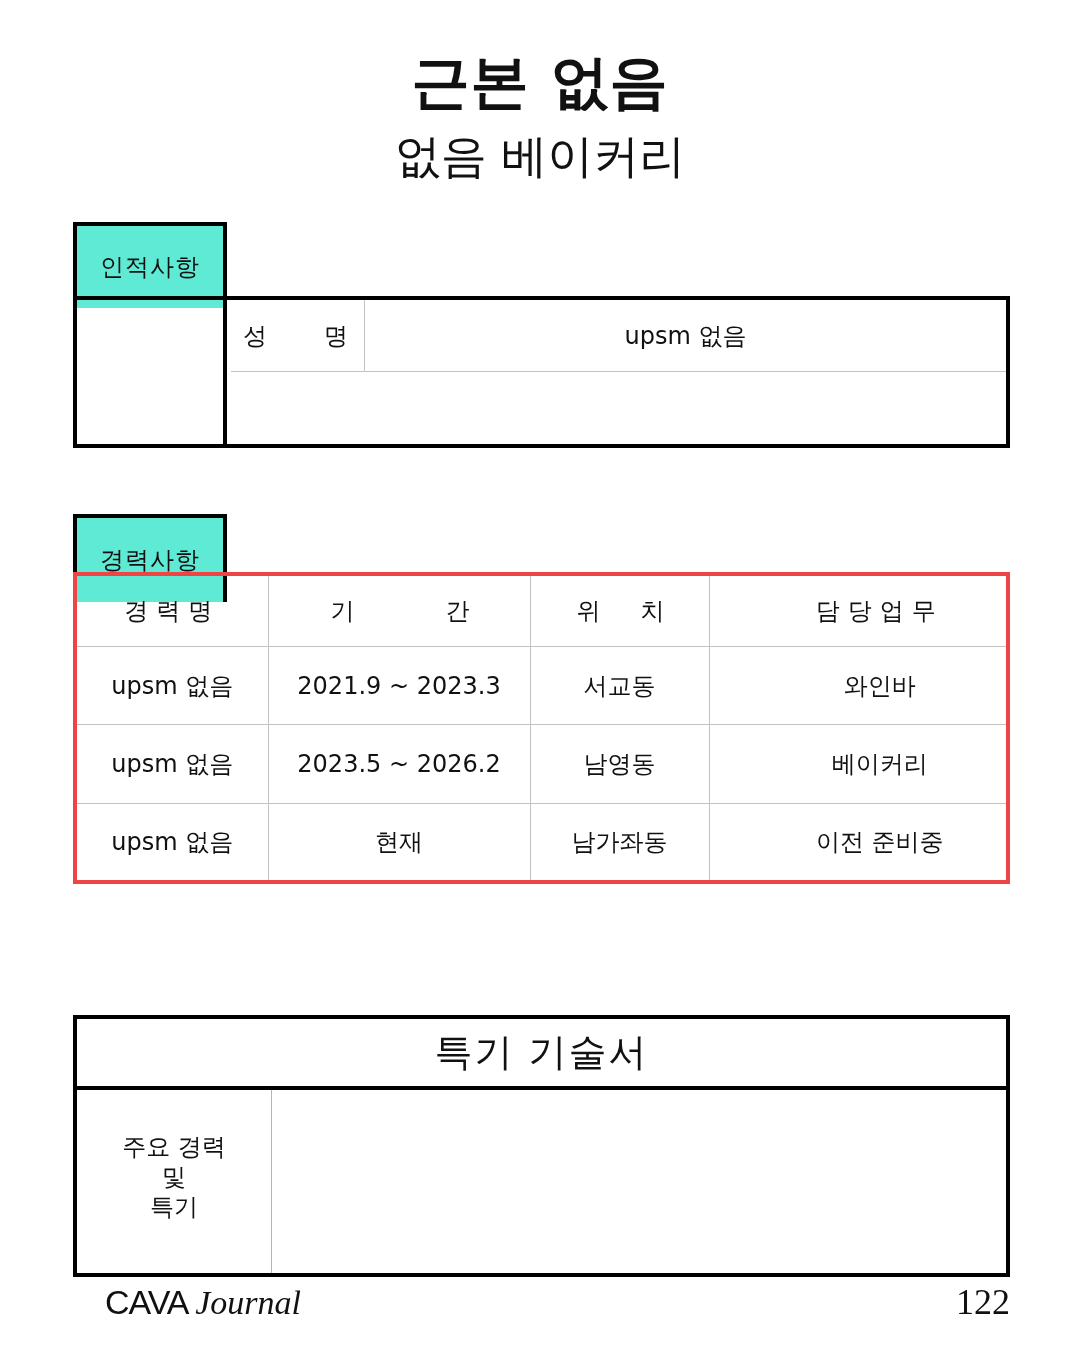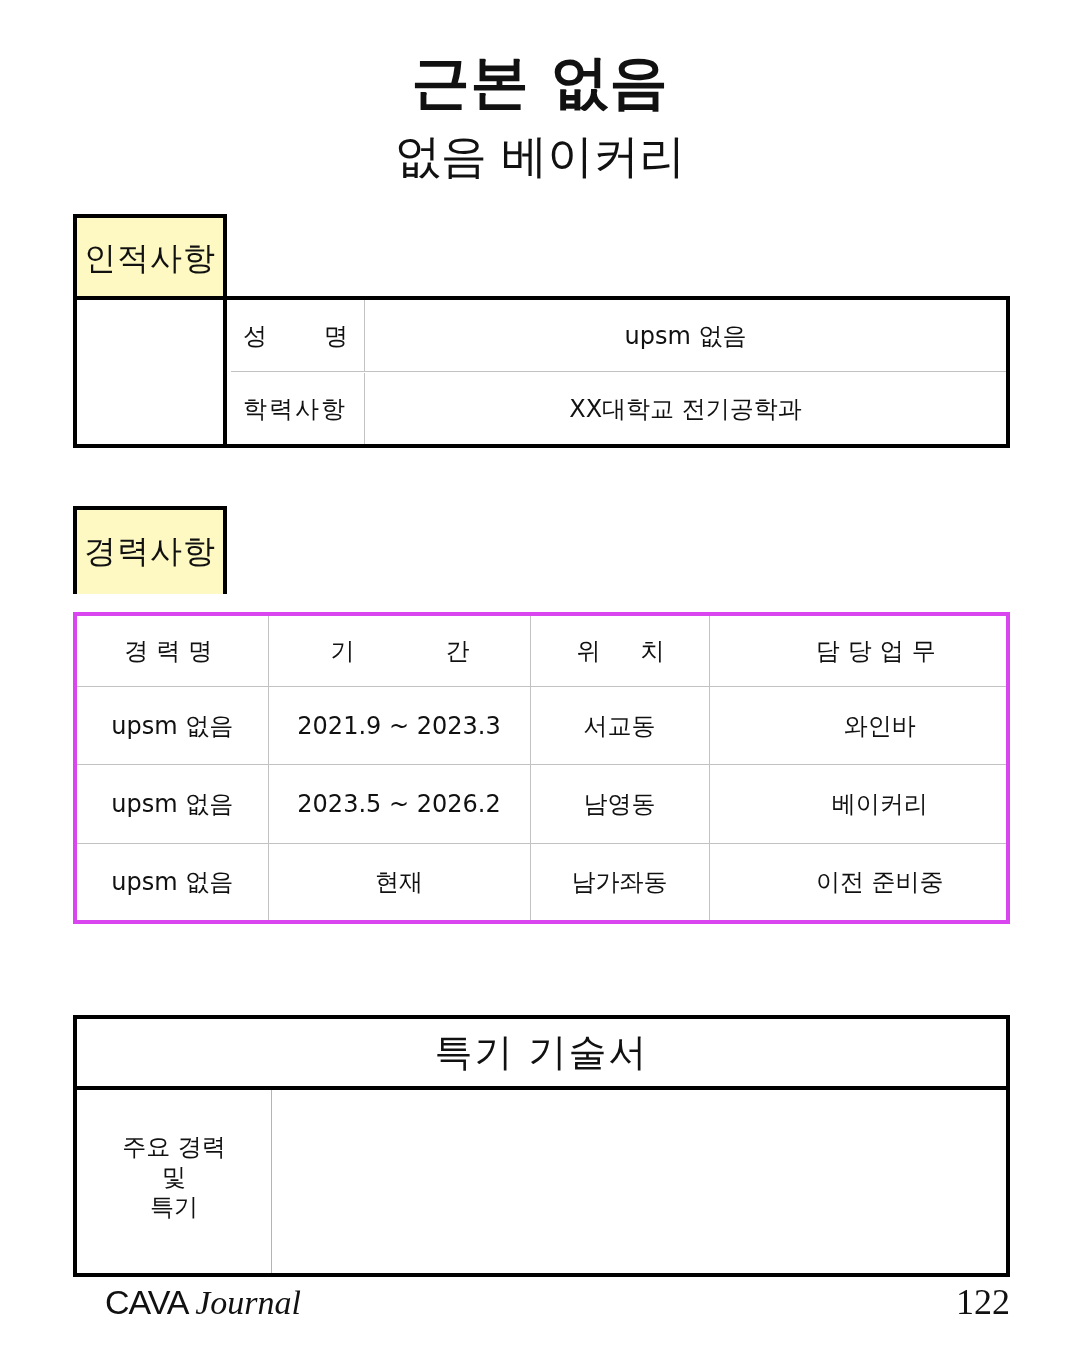--- a/index.html
+++ b/index.html
@@ -4,41 +4,41 @@
 <style>
   * { box-sizing: border-box; margin: 0; padding: 0; }
   html, body { width: 1080px; height: 1350px; background: #ffffff; overflow: hidden; }
   body { position: relative; font-family: "DejaVu Sans", "Liberation Sans", sans-serif; color: #111; }
 
   .title { position: absolute; left: 0; width: 1080px; top: 44px; text-align: center;
            font-size: 58px; font-weight: bold; letter-spacing: 1px; line-height: 76px; }
   .subtitle { position: absolute; left: 0; width: 1080px; top: 124px; text-align: center;
               font-size: 46px; font-weight: normal; line-height: 64px; }
 
-  .tab { position: absolute; border: 4px solid #000; border-bottom: none; background: #fef9c3;
-         font-size: 32px; display: flex; align-items: center; justify-content: center; letter-spacing: 1px; }
+  .tab { position: absolute; border: 4px solid #000; border-bottom: none; background: #5eead4;
+         font-size: 24px; display: flex; align-items: center; justify-content: center; letter-spacing: 1px; margin-top: 8px; }
 
   
   #tab-personal { left: 73px; top: 214px; width: 154px; height: 86px; }
   .personal-box { position: absolute; left: 73px; top: 296px; width: 937px; height: 152px;
                   border: 4px solid #000; }
   .personal-left { position: absolute; left: 0; top: 0; width: 150px; height: 100%;
                    border-right: 4px solid #000; }
   .personal-row { position: absolute; left: 154px; right: 0; height: 72px; display: flex; }
   .personal-row.r1 { top: 0; border-bottom: 1px solid #c2c2c2; }
   .personal-row.r2 { top: 73px; height: 71px; }
   .p-label { width: 134px; border-right: 1px solid #c2c2c2; font-size: 24px;
              display: flex; align-items: center; padding-left: 12px; letter-spacing: 2px; }
   .p-label.spread { justify-content: space-between; padding-right: 14px; }
   .p-value { flex: 1; font-size: 24px; display: flex; align-items: center; justify-content: center; }
 
   
   #tab-career { left: 73px; top: 506px; width: 154px; height: 88px; }
-  .career-table { position: absolute; left: 73px; top: 612px; width: 937px; height: 312px;
-                  border: 4px solid #d946ef; border-collapse: collapse; table-layout: fixed; }
+  .career-table { position: absolute; left: 73px; top: 572px; width: 937px; height: 312px;
+                  border: 4px solid #ef4444; border-collapse: collapse; table-layout: fixed; }
   .career-table td { border: 1px solid #c2c2c2; text-align: center; font-size: 24px; height: 76px; }
   .career-table tr:first-child td { height: 70px; }
   .career-table tr td:first-child { border-left: none; }
   .career-table tr td:last-child { border-right: none; padding-left: 44px; }
   .career-table tr:first-child td { border-top: none; }
   .career-table tr:last-child td { border-bottom: none; }
   .career-table .hdr { letter-spacing: 8px; }
   .spread-cell { display: flex; justify-content: space-between; padding: 0 60px 0 62px; }
   .spread-cell.loc { padding: 0 44px 0 46px; }
 
@@ -66,24 +66,20 @@
 
 <div class="tab" id="tab-personal">인적사항</div>
 <div class="personal-box">
   <div class="personal-left"></div>
   <div class="personal-row r1">
     <div class="p-label spread">
       <span>성</span>
       <span>명</span>
     </div>
     <div class="p-value">upsm 없음</div>
-  </div>
-  <div class="personal-row r2">
-    <div class="p-label">학력사항</div>
-    <div class="p-value">XX대학교 전기공학과</div>
   </div>
 </div>
 
 <div class="tab" id="tab-career">경력사항</div>
 <table class="career-table">
   <colgroup>
     <col style="width:193px">
       <col style="width:262px">
       <col style="width:179px">
       <col>

